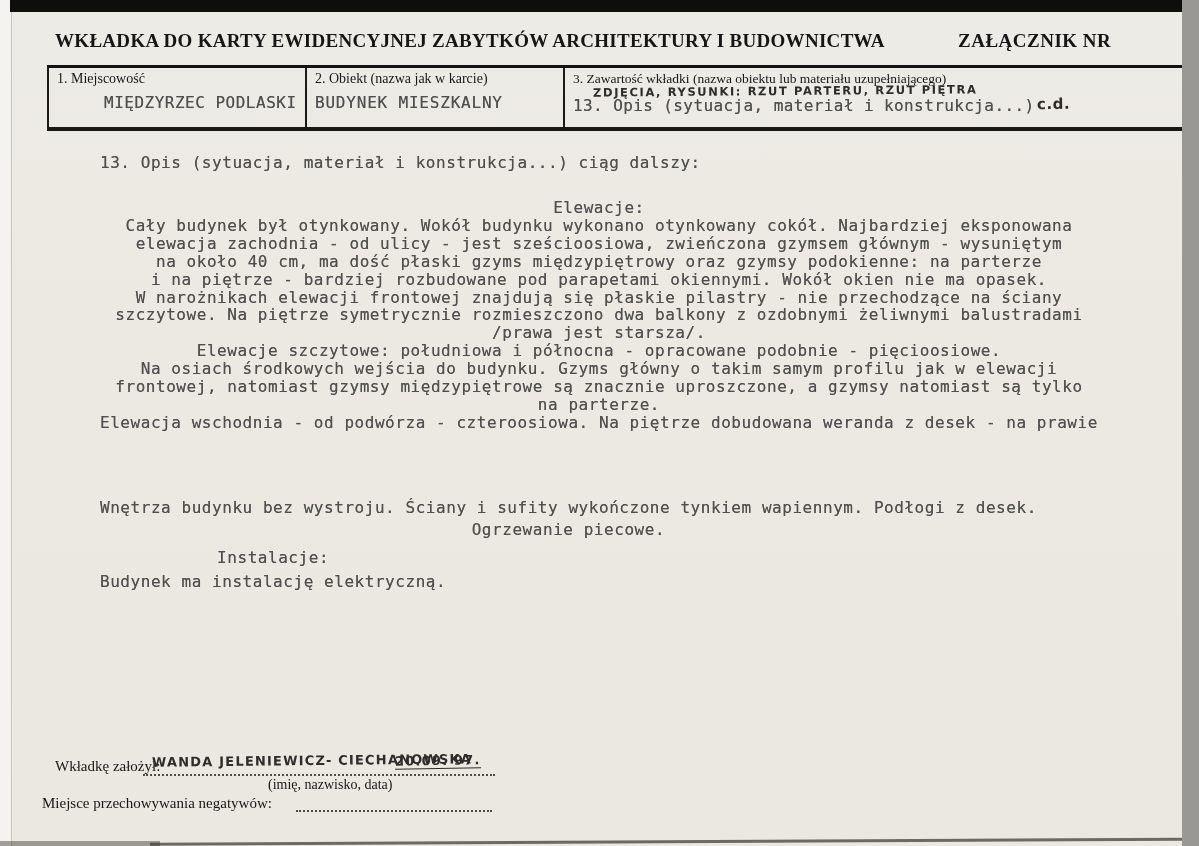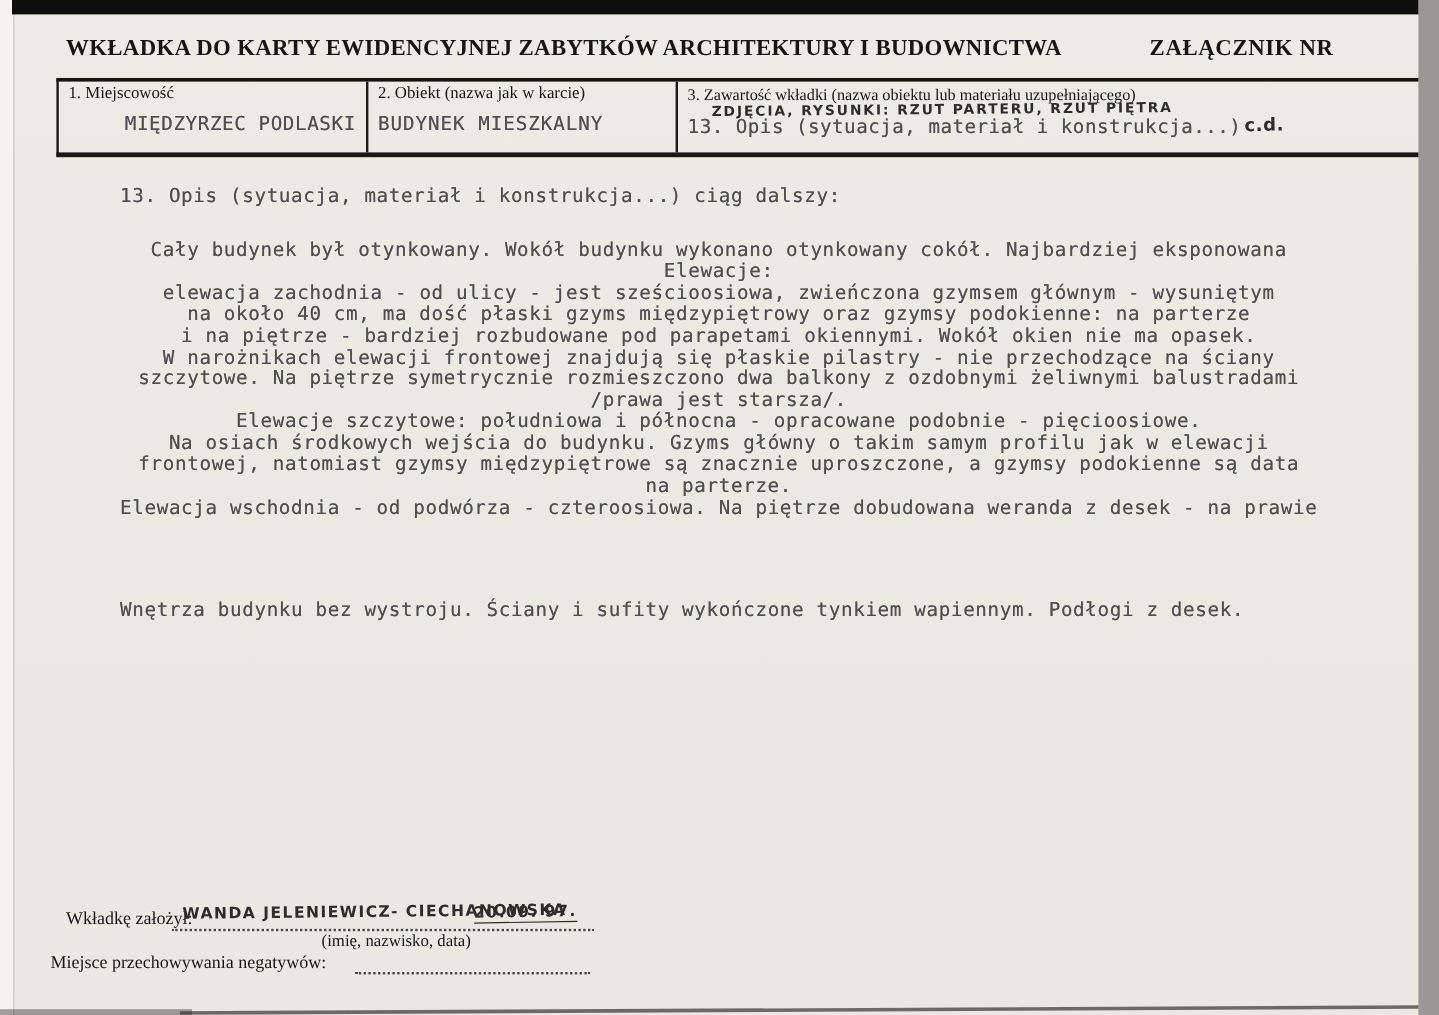--- a/index.html
+++ b/index.html
@@ -86,39 +86,44 @@
       <div class="cell-label">3. Zawartość wkładki (nazwa obiektu lub materiału uzupełniającego)</div>
       <div class="hand hand-note">ZDJĘCIA, RYSUNKI: RZUT PARTERU, RZUT PIĘTRA</div>
       <div class="cell-value typed">13. Opis (sytuacja, materiał i konstrukcja...)</div>
       <div class="hand hand-suffix">c.d.</div>
     </div>
   </div>
 
   <div class="body-text typed section-title">13. Opis (sytuacja, materiał i konstrukcja...) ciąg dalszy:</div>
 
   <div class="body-text typed para para-elewacje">
+      <div class="tline">Elewacje:</div>
       <div class="tline">Cały budynek był otynkowany. Wokół budynku wykonano otynkowany cokół. Najbardziej eksponowana</div>
-      <div class="tline">Elewacje:</div>
       <div class="tline">elewacja zachodnia - od ulicy - jest sześcioosiowa, zwieńczona gzymsem głównym - wysuniętym</div>
       <div class="tline">na około 40 cm, ma dość płaski gzyms międzypiętrowy oraz gzymsy podokienne: na parterze</div>
       <div class="tline">i na piętrze - bardziej rozbudowane pod parapetami okiennymi. Wokół okien nie ma opasek.</div>
       <div class="tline">W narożnikach elewacji frontowej znajdują się płaskie pilastry - nie przechodzące na ściany</div>
       <div class="tline">szczytowe. Na piętrze symetrycznie rozmieszczono dwa balkony z ozdobnymi żeliwnymi balustradami</div>
       <div class="tline">/prawa jest starsza/.</div>
       <div class="tline">Elewacje szczytowe: południowa i północna - opracowane podobnie - pięcioosiowe.</div>
       <div class="tline">Na osiach środkowych wejścia do budynku. Gzyms główny o takim samym profilu jak w elewacji</div>
-      <div class="tline">frontowej, natomiast gzymsy międzypiętrowe są znacznie uproszczone, a gzymsy podokienne są data</div>
+      <div class="tline">frontowej, natomiast gzymsy międzypiętrowe są znacznie uproszczone, a gzymsy natomiast są tylko</div>
       <div class="tline">na parterze.</div>
       <div class="tline">Elewacja wschodnia - od podwórza - czteroosiowa. Na piętrze dobudowana weranda z desek - na prawie</div>
     </div>
 
   <div class="body-text typed para para-wnetrza">
       <div class="tline">Wnętrza budynku bez wystroju. Ściany i sufity wykończone tynkiem wapiennym. Podłogi z desek.</div>
+      <div class="tline">Ogrzewanie piecowe.</div>
     </div>
 
+  <div class="body-text typed para para-instalacje">
+      <div class="tline">Instalacje:</div>
+      <div class="tline">Budynek ma instalację elektryczną.</div>
+    </div>
 
   <div class="footer-label lbl-author">Wkładkę założył:</div>
   <div class="hand hand-name">WANDA  JELENIEWICZ- CIECHANOWSKA</div>
   <div class="hand hand-date">20.09. 97.</div>
   <div class="dots dots-author"></div>
   <div class="footer-hint">(imię, nazwisko, data)</div>
 
   <div class="footer-label lbl-negatives">Miejsce przechowywania negatywów:</div>
   <div class="dots dots-negatives"></div>
 

